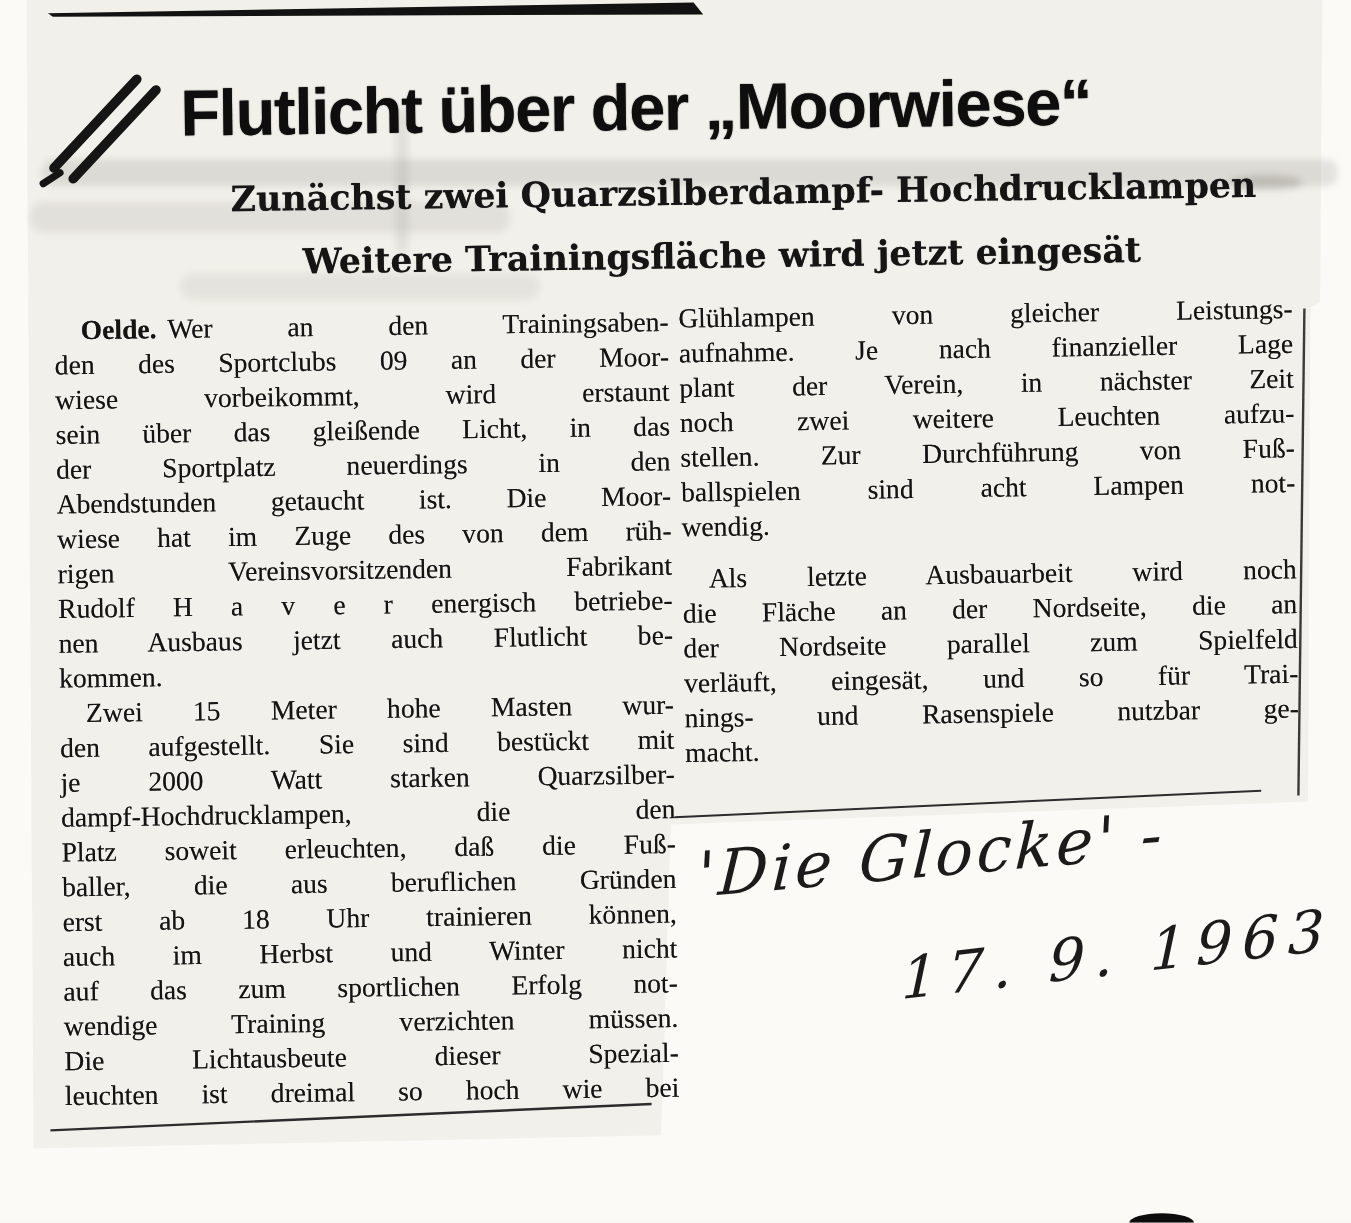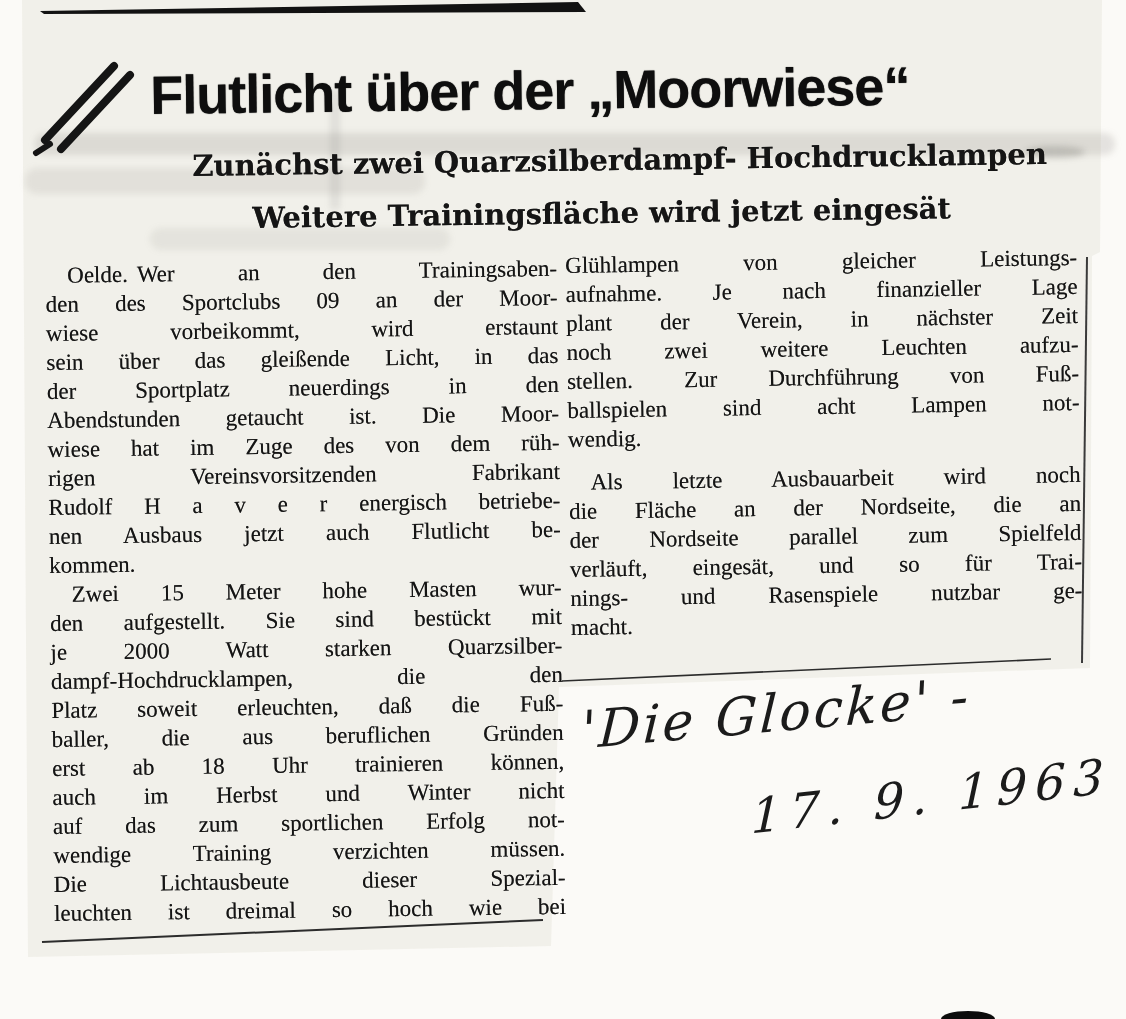--- a/index.html
+++ b/index.html
@@ -51,21 +51,21 @@
     font-size:23px;line-height:29px;color:#141414;
     transform-origin:left top;
     text-shadow:0 0 .5px rgba(0,0,0,.55);
   }
   .col.left{left:45px;top:261px;transform:rotate(-0.8deg);}
   .col.right{left:565px;top:251px;transform:rotate(-0.9deg);}
   .ln{text-align:justify;text-align-last:justify;height:29px;}
   .ln.end{text-align-last:left;}
   .ln.ind{text-indent:22px;}
   .gap{height:14px;}
-  .lead{font-weight:400;margin-right:9px;}
+  .lead{font-weight:700;margin-right:9px;}
 
   .script{
     position:absolute;color:#1b1b1b;white-space:nowrap;
     font-family:"DejaVu Serif", serif;font-style:italic;
     transform-origin:left top;letter-spacing:3px;
   }
   .script.src{left:583px;top:700px;font-size:52px;transform:rotate(-5deg) skewX(-8deg);}
   .script.date{left:752px;top:788px;font-size:48px;transform:rotate(-6.5deg) skewX(-8deg);letter-spacing:8px;}
 
   svg.overlay{position:absolute;left:0;top:0;pointer-events:none;}

